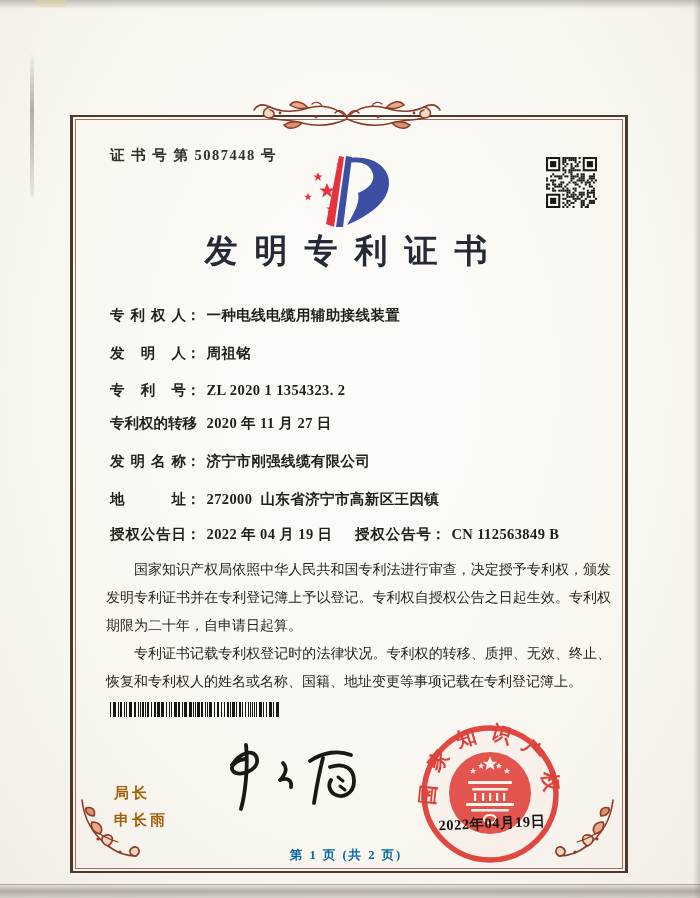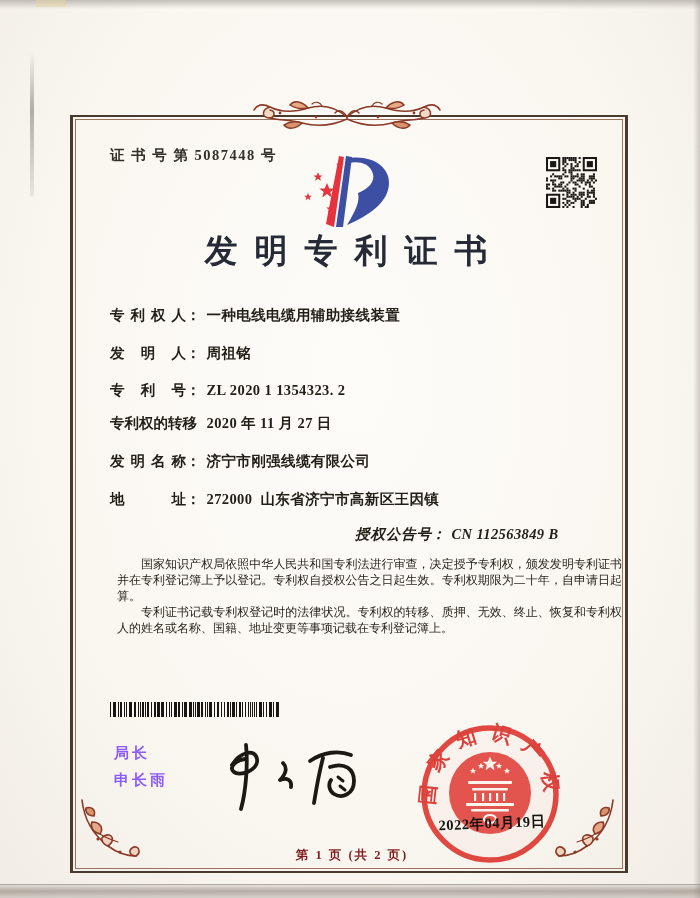--- a/index.html
+++ b/index.html
@@ -37,42 +37,42 @@
   .title{position:absolute;left:70px;top:229px;width:552px;text-align:center;
     font-size:33px;font-weight:700;letter-spacing:17px;text-indent:17px;color:#252a36;}
 
   
   .fields{position:absolute;left:110px;top:0;width:512px;}
   .frow{position:absolute;left:0;height:20px;white-space:nowrap;
     font-size:14.5px;font-weight:700;color:#221e18;}
   .flabel{display:inline-block;width:76px;text-align:justify;text-align-last:justify;vertical-align:top;}
   .fcolon{display:inline-block;margin:0 6px 0 0;}
   .fvalue{white-space:pre;letter-spacing:.4px;text-align:center;}
-  .fpair2{position:absolute;left:245px;top:0;font-style:italic;}
-
-  .body-text{position:absolute;left:117px;top:556px;width:505px;
-    font-size:12px;line-height:16px;color:#241f19;text-align:justify;}
+  .fpair2{position:absolute;left:245px;top:0;}
+
+  .body-text{position:absolute;left:106px;top:556px;width:505px;
+    font-size:14px;line-height:28px;color:#241f19;text-align:justify;}
   .body-text p{margin:0;text-indent:2em;}
 
   .barcode{position:absolute;left:110px;top:702px;width:172px;height:15px;}
   .barcode i{display:inline-block;height:15px;background:#181613;vertical-align:top;}
 
-  .signer{position:absolute;left:114px;top:744px;font-family:"Liberation Sans","DejaVu Sans",sans-serif;
-    font-size:15px;font-weight:700;letter-spacing:3px;color:#8b5cf6;}
+  .signer{position:absolute;left:114px;top:784px;font-family:"Liberation Sans","DejaVu Sans",sans-serif;
+    font-size:15px;font-weight:700;letter-spacing:3px;color:#a16207;}
   .signer div{margin-bottom:8px;}
 
   .signature{position:absolute;left:210px;top:733px;width:158px;height:88px;}
 
   .seal{position:absolute;left:417px;top:721px;width:146px;height:146px;opacity:.96;}
   .seal-date{position:absolute;left:421px;top:814px;width:142px;text-align:center;
     font-size:14.5px;font-weight:700;letter-spacing:.5px;color:#141310;
     transform:rotate(-2.5deg);white-space:nowrap;}
 
   .footer{position:absolute;left:70px;top:847px;width:552px;text-align:center;
-    font-size:12.5px;font-weight:700;letter-spacing:2px;color:#7f1d1d;padding-left:6px;}
+    font-size:12.5px;font-weight:700;letter-spacing:2px;color:#0369a1;}
 
   .ornament-top{position:absolute;left:250px;top:97px;width:194px;height:38px;}
   .ornament-br{position:absolute;left:549px;top:794px;width:70px;height:70px;}
   .ornament-bl{position:absolute;left:76px;top:794px;width:70px;height:70px;transform:scaleX(-1);}
 </style>
 </head>
 <body>
 
 <div class="artifact edge-top"></div>
 <div class="artifact edge-right"></div>
@@ -374,20 +374,23 @@
   <div class="frow" style="top:414px">
     <span class="flabel">专利权的转移</span><span class="fcolon">：</span><span class="fvalue">2020 年 11 月 27 日</span>
   </div>
   <div class="frow" style="top:452px">
     <span class="flabel">发明名称</span><span class="fcolon">：</span><span class="fvalue">济宁市刚强线缆有限公司</span>
   </div>
   <div class="frow" style="top:490px">
     <span class="flabel">地址</span><span class="fcolon">：</span><span class="fvalue">272000  山东省济宁市高新区王因镇</span>
   </div>
   <div class="frow" style="top:525px;width:512px">
+    <span>
+      <span class="flabel">授权公告日</span><span class="fcolon">：</span><span class="fvalue">2022 年 04 月 19 日</span>
+    </span>
     <span class="fpair2">
       <span class="flabel">授权公告号</span><span class="fcolon">：</span><span class="fvalue">CN 112563849 B</span>
     </span>
   </div>
 </div>
 
 <div class="body-text">
   <p>国家知识产权局依照中华人民共和国专利法进行审查，决定授予专利权，颁发发明专利证书并在专利登记簿上予以登记。专利权自授权公告之日起生效。专利权期限为二十年，自申请日起算。</p>
   <p>专利证书记载专利权登记时的法律状况。专利权的转移、质押、无效、终止、恢复和专利权人的姓名或名称、国籍、地址变更等事项记载在专利登记簿上。</p>
 </div>

